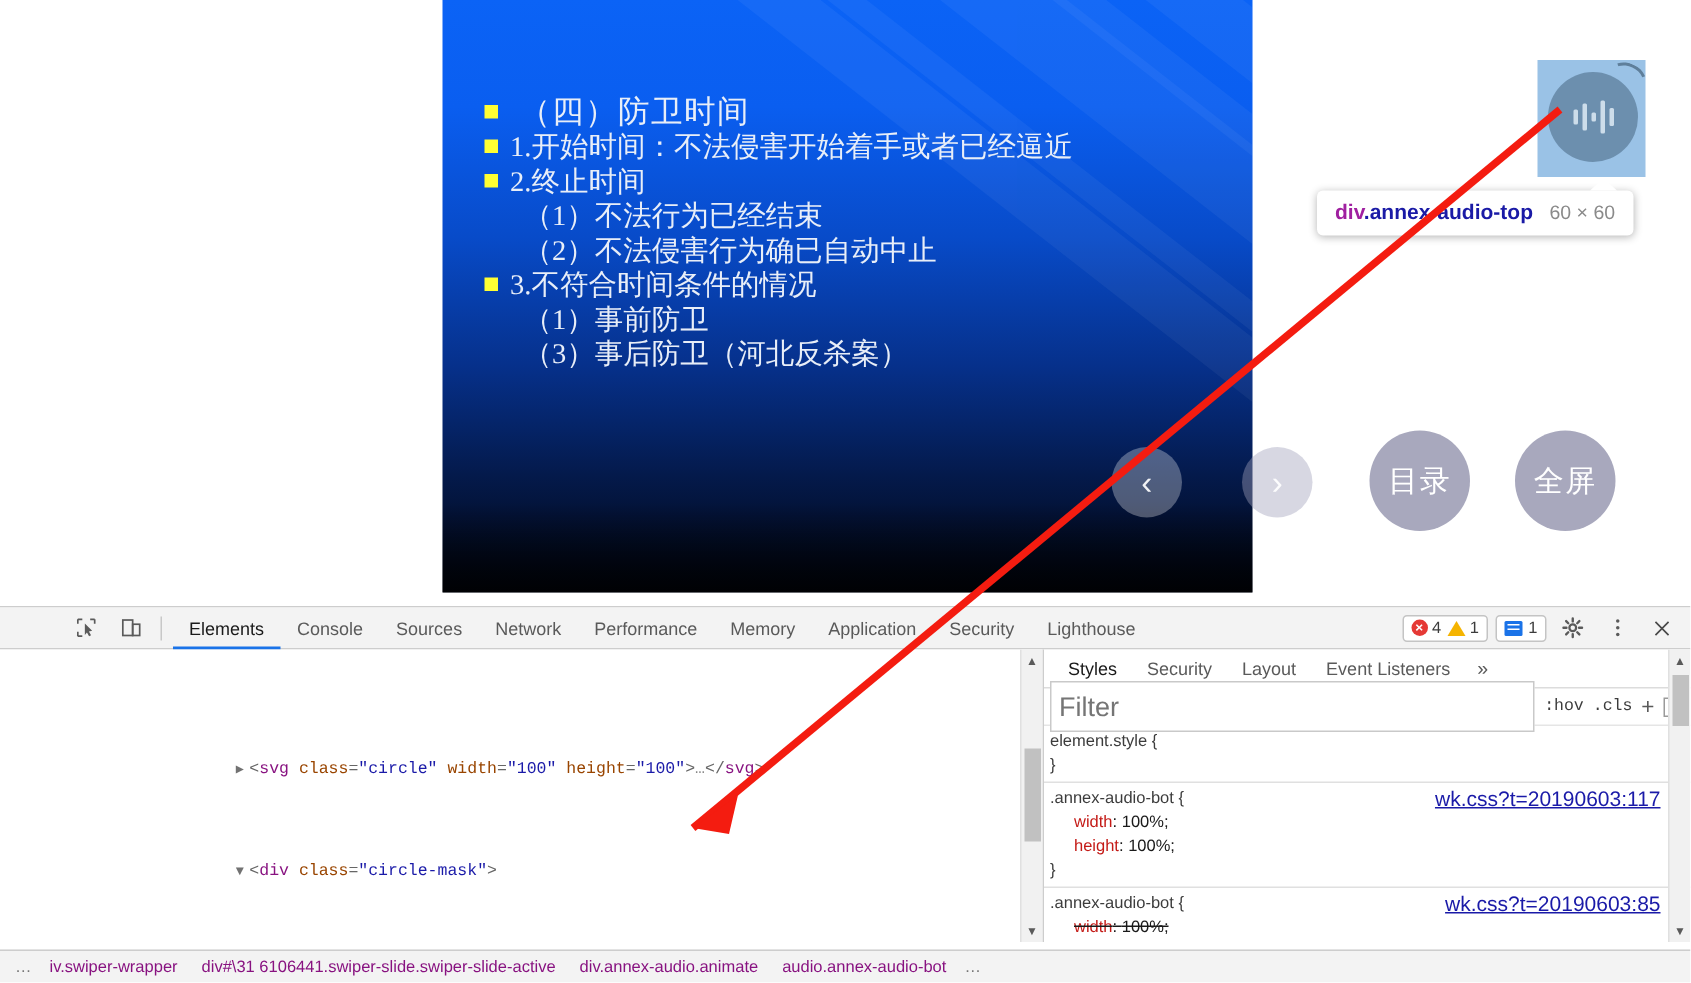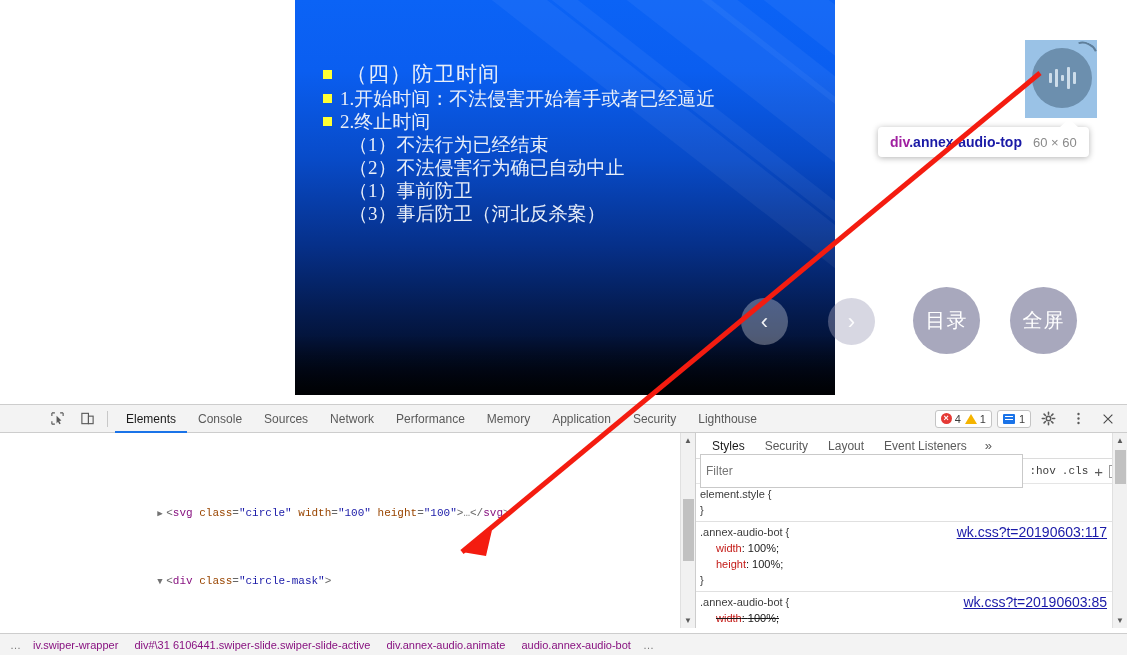--- a/index.html
+++ b/index.html
@@ -172,21 +172,21 @@
   .st-tabs { display:flex; align-items:center; height: 26px; border-bottom:1px solid #dcdcdc;
              padding-left: 6px; }
   .st-tab { font-size: 12px; color:#5a5a5a; padding: 0 10px; height:26px;
             display:flex; align-items:center; white-space: nowrap;}
   .st-tab.active { color:#1a1a1a; box-shadow: inset 0 -2px 0 #1a73e8; text-align: center; }
   .st-more { color:#5a5a5a; font-size: 13px; padding: 0 8px; }
   .st-filterbar { display:flex; align-items:center; height:25px; border-bottom:1px solid #e5e5e5;
                   padding: 0 4px; gap:6px;}
   .st-filter-input {
     flex: 1; height: 19px; border: 1px solid #c9c9c9; background:#fff;
-    font-size: 12px; color: #6d28d9; padding: 16px 5px; line-height: 17px;
+    font-size: 18px; color: #6d28d9; padding: 16px 5px; line-height: 17px;
     font-family: "Liberation Sans", sans-serif;
   }
   .st-hov { font-family:"Liberation Mono",monospace; font-size:11px; color:#3c3c3c; }
   .st-plus { font-size: 15px; color:#5a5a5a; }
   .st-dock { border:1px solid #9a9a9a; width:14px; height:13px; display:flex;
              align-items:center;justify-content:center; font-size:8px; color:#444;}
   .st-body { font-family:Liberation Sans, sans-serif; font-size: 11px;
              line-height: 16px; color:#1a1a1a; }
   .st-rule { border-bottom: 1px solid #e0e0e0; padding: 2px 0 3px 4px; position:relative; }
   .st-sel { color:#3c3c3c; }
@@ -229,20 +229,23 @@
           <span class="sl-bullet"></span><span class="txt">（四）防卫时间</span>
         </div>
         <div class="sl-line sl-l2">
           <span class="sl-bullet"></span><span>1.开始时间：不法侵害开始着手或者已经逼近</span>
         </div>
         <div class="sl-line sl-l2">
           <span class="sl-bullet"></span><span>2.终止时间</span>
         </div>
         <div class="sl-line sl-l3"><span>（1）不法行为已经结束</span></div>
         <div class="sl-line sl-l3"><span>（2）不法侵害行为确已自动中止</span></div>
+        <div class="sl-line sl-l2">
+          <span class="sl-bullet"></span><span>3.不符合时间条件的情况</span>
+        </div>
         <div class="sl-line sl-l3"><span>（1）事前防卫</span></div>
         <div class="sl-line sl-l3"><span>（3）事后防卫（河北反杀案）</span></div>
       </div>
       <div class="slide-fade"></div>
     </div>
 
     <div class="nav-circle nav-prev">
       <span class="chev">‹</span>
     </div>
     <div class="nav-circle nav-next">

